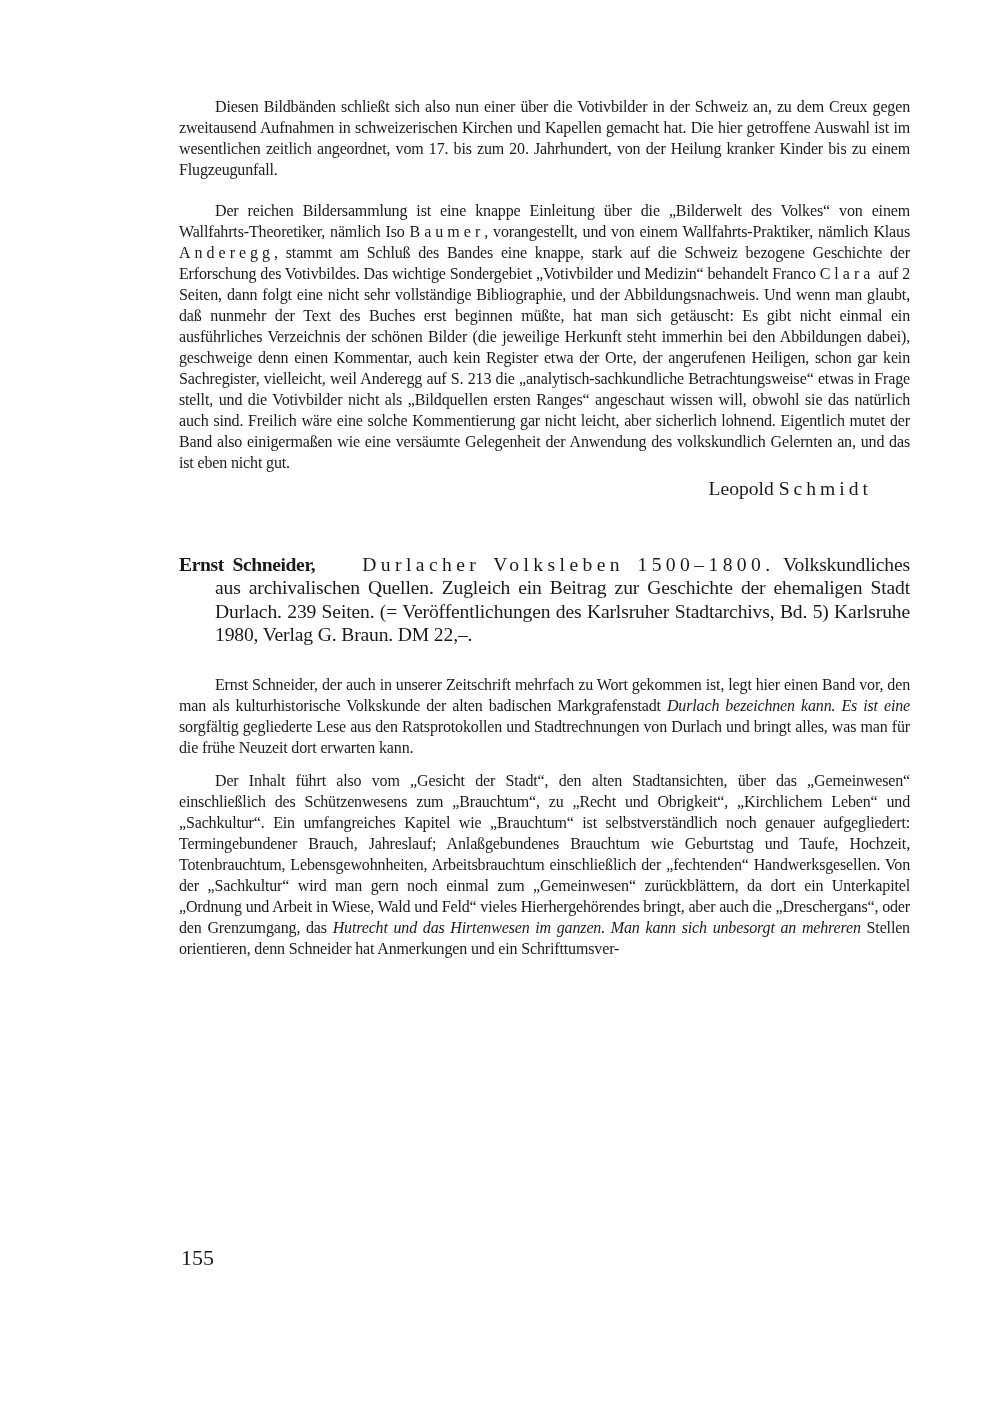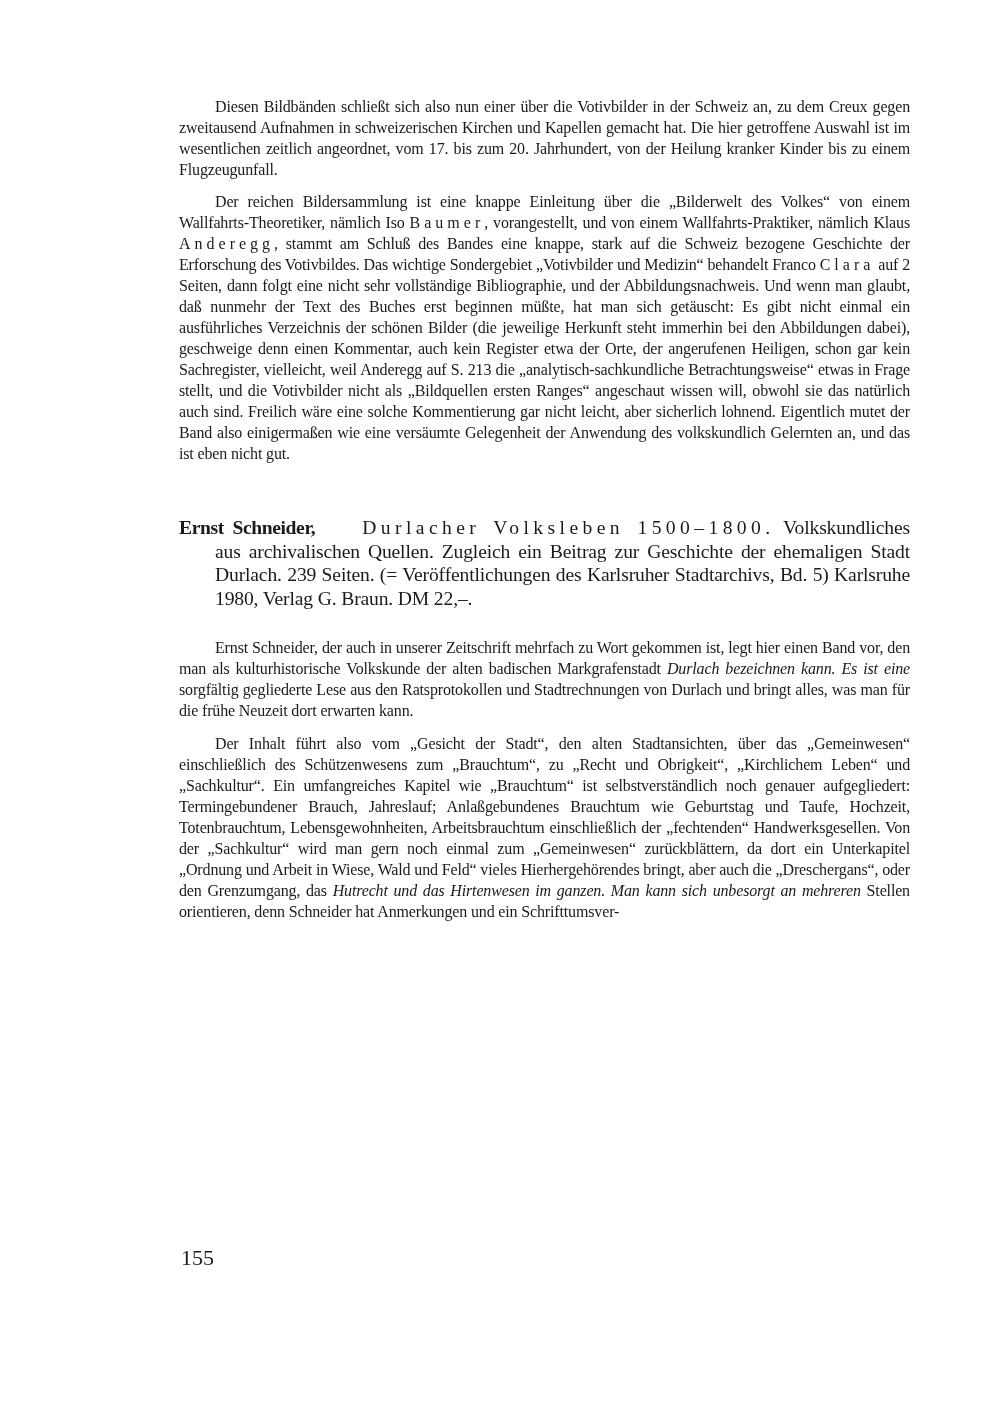--- a/index.html
+++ b/index.html
@@ -7,21 +7,21 @@
       width: 1000px; height: 1415px; position: relative; overflow: hidden;
       font-family: "Liberation Serif", "DejaVu Serif", serif;
       color: #1a1a1a;
     }
     .page { position: absolute; left: 179px; top: 96px; width: 731px; }
     .para {
       font-size: 16px; line-height: 21px; text-align: justify;
       margin: 0; text-indent: 36px; letter-spacing: -0.15px;
     }
     .p1 { }
-    .p2 { margin-top: 11px; }
+    .p2 { margin-top: 20px; }
     .sig { text-align: right; font-size: 19.6px; line-height: 23.6px; margin: 4px 38px 0 0; }
     .spaced { letter-spacing: 4px; }
     .ital { font-style: italic; }
     .bib {
       margin-top: 52px; font-size: 19.6px; line-height: 23.6px;
       text-align: justify; padding-left: 36px; text-indent: -36px;
       letter-spacing: -0.15px;
     }
     .bib .author { font-weight: bold; letter-spacing: -0.4px; }
     .bib .title-sp { letter-spacing: 4.4px; margin-left: 38px; }
@@ -33,20 +33,21 @@
   </style>
 </head>
 <body>
 
 <div class="page">
 
   <p class="para p1">Diesen Bildbänden schließt sich also nun einer über die Votivbilder in der Schweiz an, zu dem Creux gegen zweitausend Aufnahmen in schweizerischen Kirchen und Kapellen gemacht hat. Die hier getroffene Auswahl ist im wesentlichen zeitlich angeordnet, vom 17. bis zum 20. Jahrhundert, von der Heilung kranker Kinder bis zu einem Flugzeugunfall.</p>
 
   <p class="para p2"><span>Der reichen Bildersammlung ist eine knappe Einleitung über die „Bilderwelt des Volkes“ von einem Wallfahrts-Theoretiker, nämlich Iso </span><span class="spaced">Baumer</span><span>, vorangestellt, und von einem Wallfahrts-Praktiker, nämlich Klaus </span><span class="spaced">Anderegg</span><span>, stammt am Schluß des Bandes eine knappe, stark auf die Schweiz bezogene Geschichte der Erforschung des Votivbildes. Das wichtige Sondergebiet „Votivbilder und Medizin“ behandelt Franco </span><span class="spaced">Clara</span><span> auf 2 Seiten, dann folgt eine nicht sehr vollständige Bibliographie, und der Abbildungsnachweis. Und wenn man glaubt, daß nunmehr der Text des Buches erst beginnen müßte, hat man sich getäuscht: Es gibt nicht einmal ein ausführliches Verzeichnis der schönen Bilder (die jeweilige Herkunft steht immerhin bei den Abbildungen dabei), geschweige denn einen Kommentar, auch kein Register etwa der Orte, der angerufenen Heiligen, schon gar kein Sachregister, vielleicht, weil Anderegg auf S. 213 die „analytisch-sachkundliche Betrachtungsweise“ etwas in Frage stellt, und die Votivbilder nicht als „Bildquellen ersten Ranges“ angeschaut wissen will, obwohl sie das natürlich auch sind. Freilich wäre eine solche Kommentierung gar nicht leicht, aber sicherlich lohnend. Eigentlich mutet der Band also einigermaßen wie eine versäumte Gelegenheit der Anwendung des volkskundlich Gelernten an, und das ist eben nicht gut.</span></p>
 
+  <div class="sig"><span>Leopold </span><span class="spaced">Schmidt</span></div>
 
   <p class="bib"><span class="author">Ernst Schneider,</span> <span class="title-sp">Durlacher Volksleben 1500–1800.</span><span> Volkskundliches aus archivalischen Quellen. Zugleich ein Beitrag zur Geschichte der ehemaligen Stadt Durlach. 239 Seiten. (= Veröffentlichungen des Karlsruher Stadtarchivs, Bd. 5) Karlsruhe 1980, Verlag G. Braun. DM 22,–.</span></p>
 
   <p class="para p3"><span>Ernst Schneider, der auch in unserer Zeitschrift mehrfach zu Wort gekommen ist, legt hier einen Band vor, den man als kulturhistorische Volkskunde der alten badischen Markgrafenstadt </span><span class="ital">Durlach bezeichnen kann. Es ist eine</span><span> sorgfältig gegliederte Lese aus den Ratsprotokollen und Stadtrechnungen von Durlach und bringt alles, was man für die frühe Neuzeit dort erwarten kann.</span></p>
 
   <p class="para p4"><span>Der Inhalt führt also vom „Gesicht der Stadt“, den alten Stadtansichten, über das „Gemeinwesen“ einschließlich des Schützenwesens zum „Brauchtum“, zu „Recht und Obrigkeit“, „Kirchlichem Leben“ und „Sachkultur“. Ein umfangreiches Kapitel wie „Brauchtum“ ist selbstverständlich noch genauer aufgegliedert: Termingebundener Brauch, Jahreslauf; Anlaßgebundenes Brauchtum wie Geburtstag und Taufe, Hochzeit, Totenbrauchtum, Lebensgewohnheiten, Arbeitsbrauchtum einschließlich der „fechtenden“ Handwerksgesellen. Von der „Sachkultur“ wird man gern noch einmal zum „Gemeinwesen“ zurückblättern, da dort ein Unterkapitel „Ordnung und Arbeit in Wiese, Wald und Feld“ vieles Hierhergehörendes bringt, aber auch die „Dreschergans“, oder den Grenzumgang, das </span><span class="ital">Hutrecht und das Hirtenwesen im ganzen. Man kann sich unbesorgt an mehreren</span><span> Stellen orientieren, denn Schneider hat Anmerkungen und ein Schrifttumsver-</span></p>
 
 </div>
 
 <div class="pagenum">155</div>

